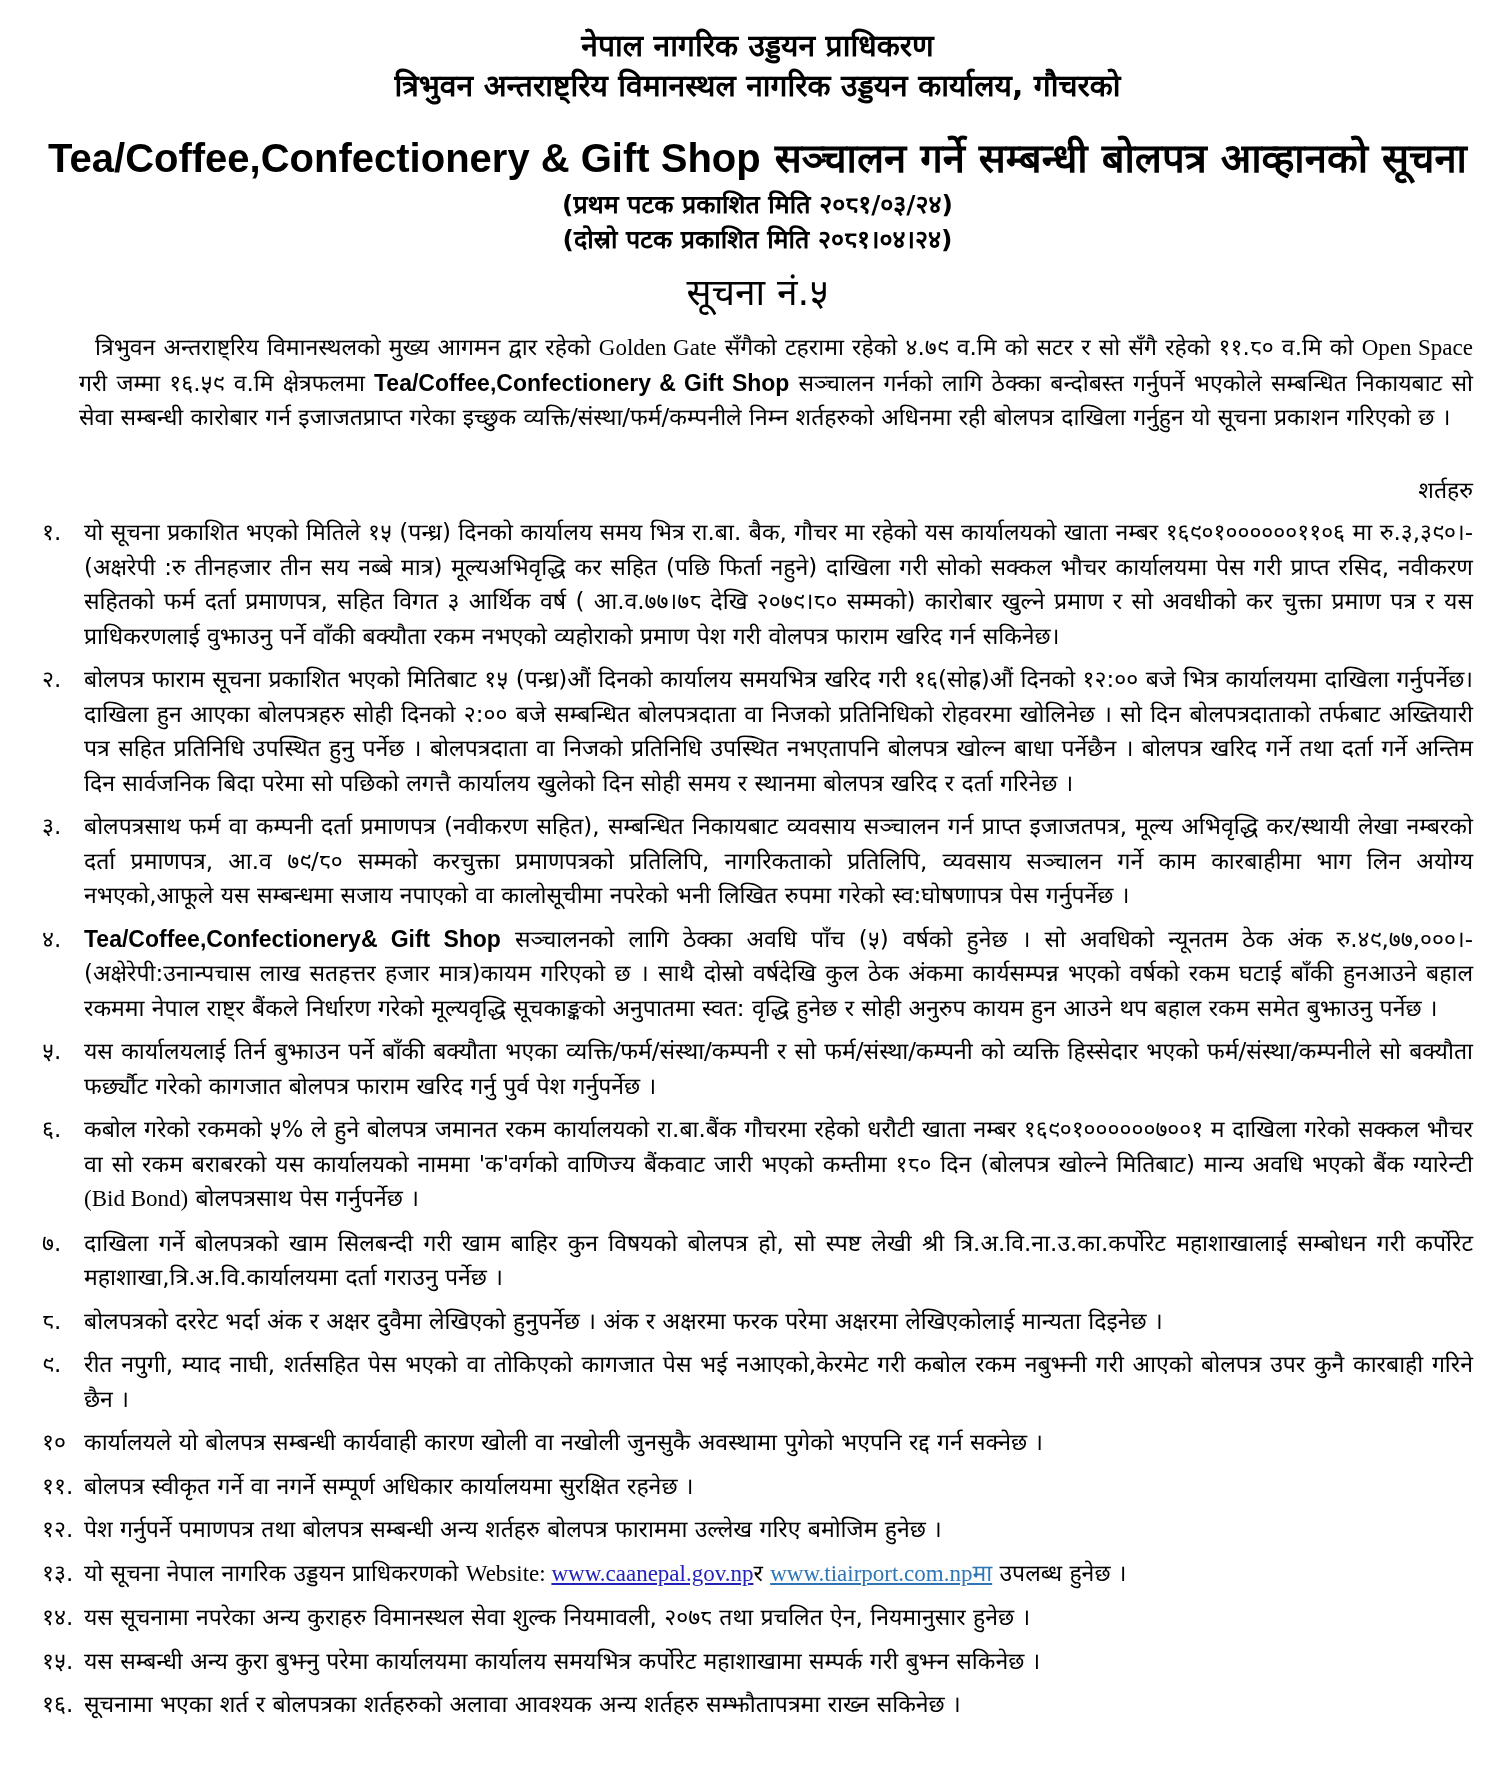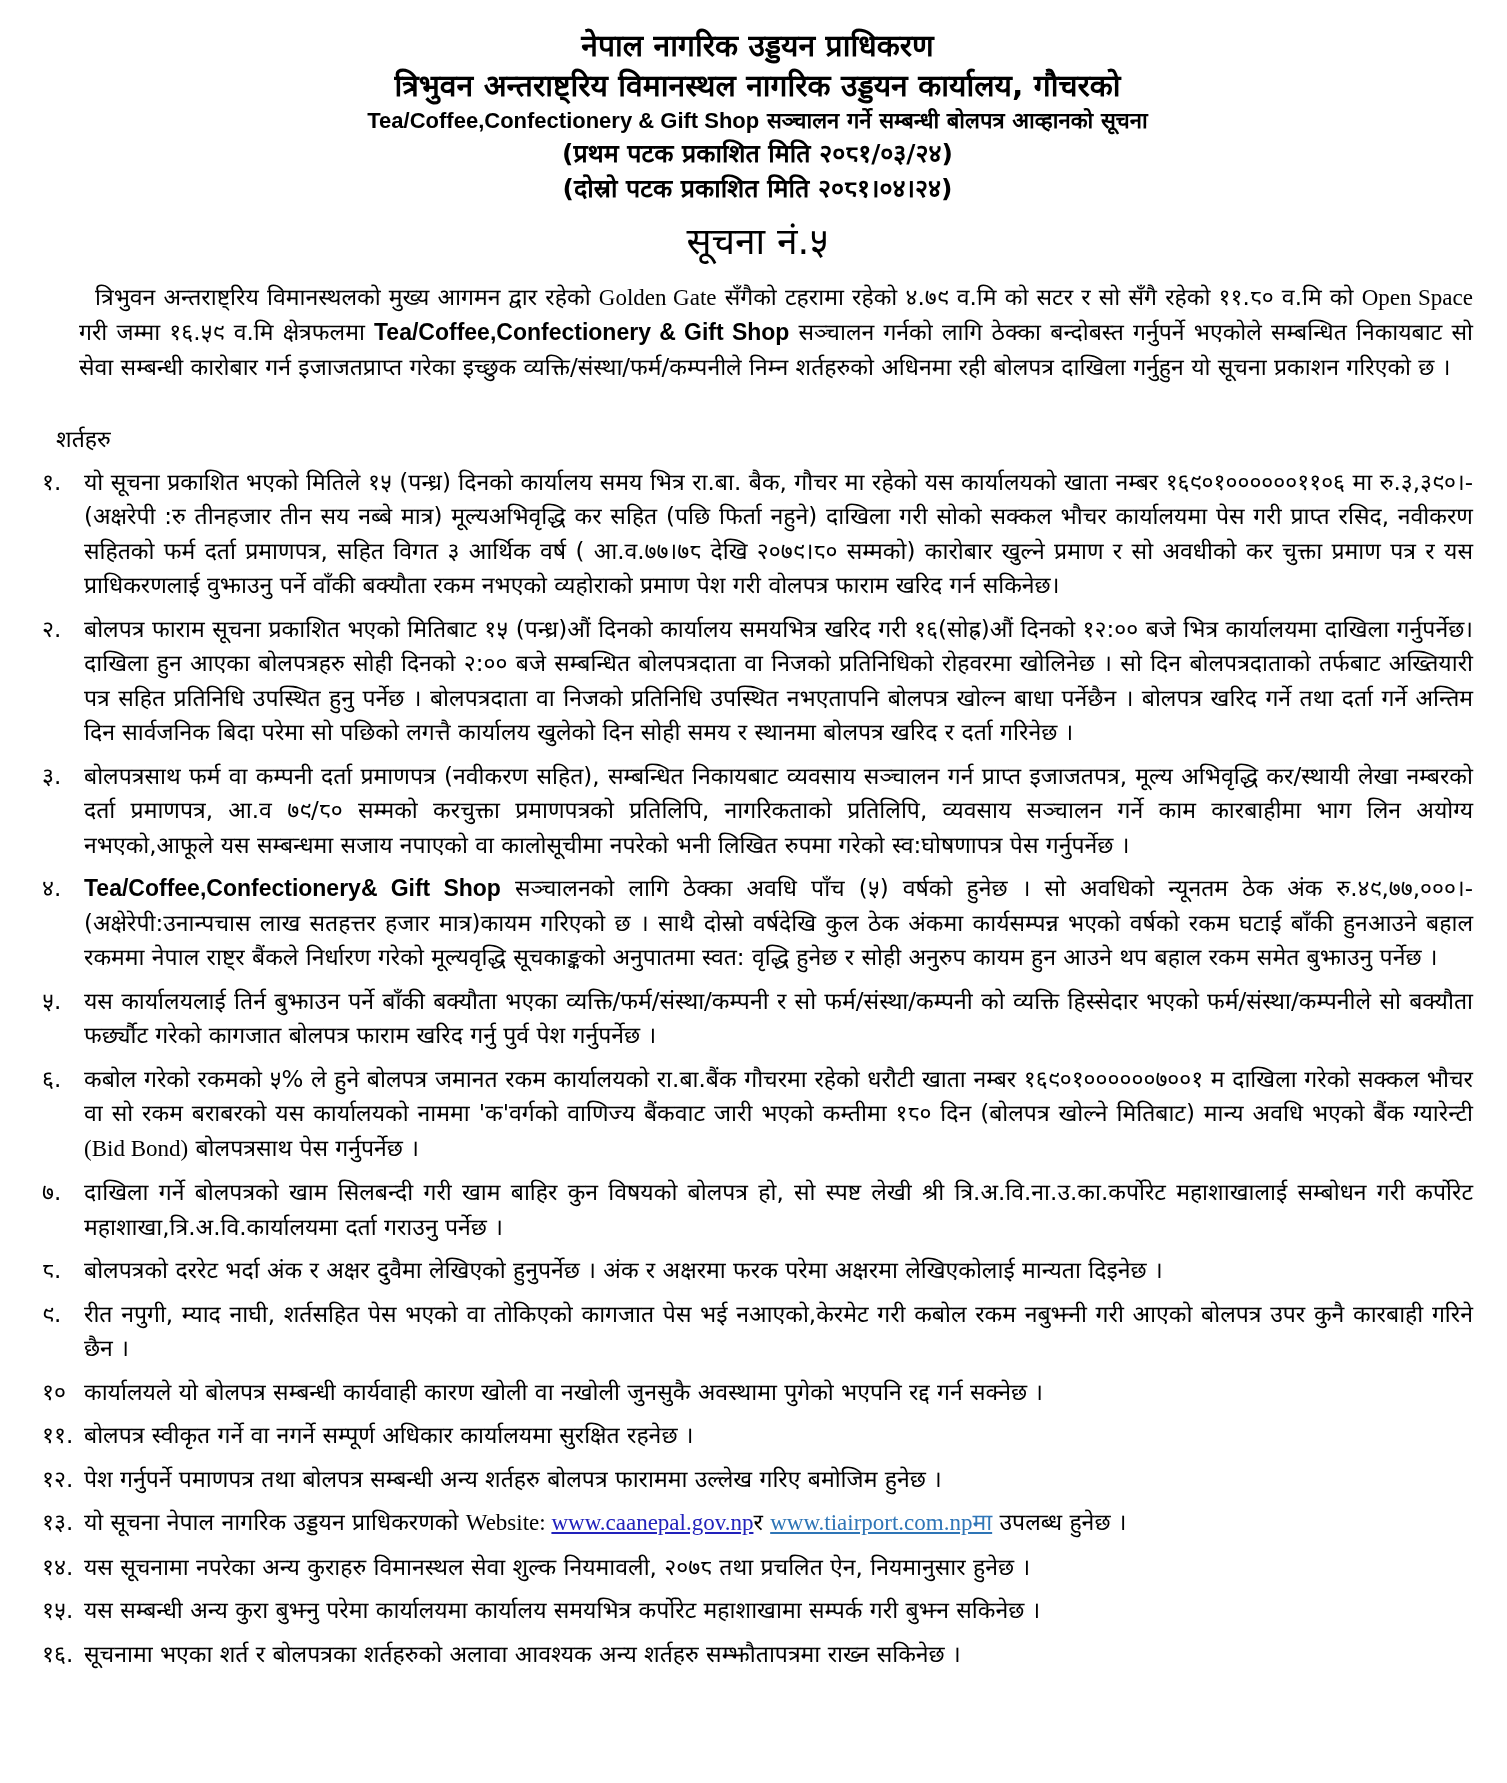--- a/index.html
+++ b/index.html
@@ -21,23 +21,24 @@
     line-height:1.5;
     overflow:hidden;
   }
   .header{text-align:center;}
   .h-org, .h-office{
     font-size:30px;
     font-weight:bold;
     line-height:1.32;
   }
   .h-title{
-    font-size:22px;
+    font-size:40px;
     font-weight:bold;
     line-height:1.42;
+    margin-top:25px;
   }
   .h-title .latin{
     font-family:"Liberation Sans", sans-serif;
     font-weight:bold;
   }
   .h-pub{
     font-size:25px;
     font-weight:bold;
     line-height:1.4;
   }
@@ -48,20 +49,21 @@
   }
   .intro{
     margin-top:10px;
     text-align:justify;
     text-indent:16px;
     margin-left:37px;
   }
   .terms-label{
     margin:38px 0 8px 0;
     padding-left:14px;
+    text-align:right;
   }
   .terms-list{}
   .term{
     display:flex;
     align-items:flex-start;
     margin-bottom:9px;
   }
   .term-num{
     flex:0 0 42px;
   }

